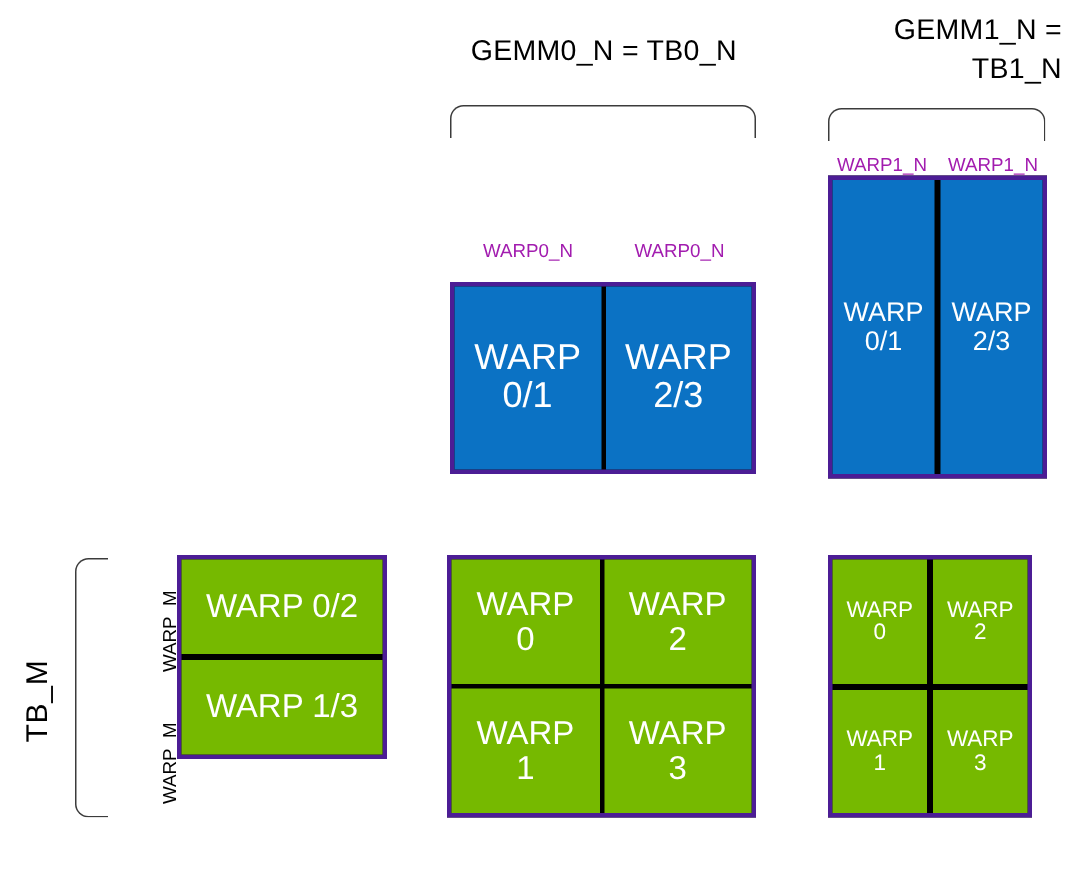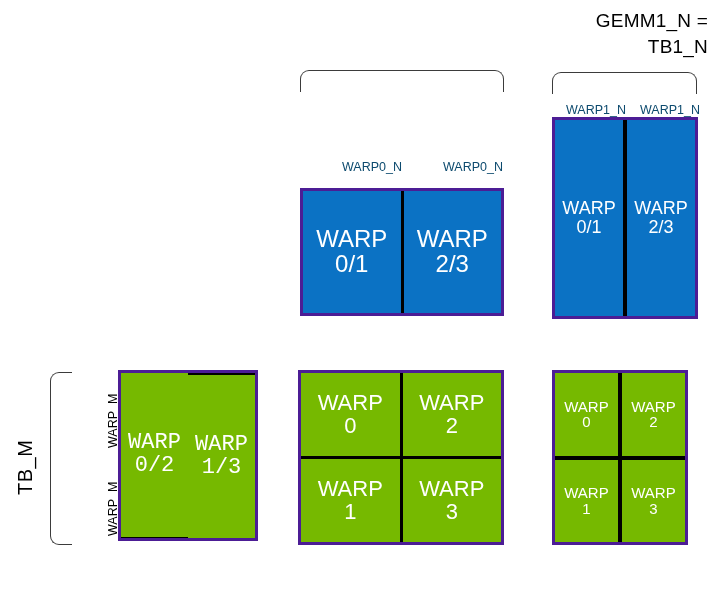--- a/index.html
+++ b/index.html
@@ -52,24 +52,24 @@
     border-top: 1.6px solid #3b3b3b;
     border-bottom: 1.6px solid #3b3b3b;
     border-top-left-radius: 9px;
     border-bottom-left-radius: 9px;
     box-sizing: border-box;
   }
 
   
   .tick-label {
     position: absolute;
-    color: #0c4a6e;
+    color: #a21caf;
     font-size: 12.5px;
     line-height: 14px;
-    text-align: right;
+    text-align: center;
     white-space: nowrap;
   }
 
   
   .rot-label {
     position: absolute;
     color: #000000;
     white-space: nowrap;
     transform-origin: 0 0;
     transform: rotate(-90deg);
@@ -107,20 +107,21 @@
   .f24 { font-size: 24px; }
   .f22 { font-size: 22px; }
   .f18 { font-size: 18px; }
   .f15 { font-size: 15px; }
 </style>
 </head>
 <body>
 
 <div class="canvas">
 
+  <div class="heading abs" style="left:295px; top:22px; width:215px;">GEMM0_N = TB0_N</div>
 
   <div class="heading abs" style="left:548px; top:8px; width:160px;text-align:right;">GEMM1_N =
 TB1_N</div>
 
   <div class="hbrace" style="left:300px; top:70px; width:204px; height:22px;"></div>
 
   <div class="hbrace" style="left:552px; top:72px; width:145px; height:22px;"></div>
 
   <div class="tick-label" style="left:302px; top:160px; width:100px;">WARP0_N</div>
   <div class="tick-label" style="left:403px; top:160px; width:100px;">WARP0_N</div>
@@ -143,21 +144,21 @@
   </div>
 
   <div class="vbrace" style="left:50px; top:372px; width:22px; height:173px;"></div>
 
   <div class="rot-label rot-big" style="left:14px; top:495px;">TB_M</div>
 
   <div class="rot-label rot-small" style="left:106px; top:448px;">WARP_M</div>
 
   <div class="rot-label rot-small" style="left:106px; top:536px;">WARP_M</div>
 
-  <div class="block-group outline col" style="left:118px; top:370px; width:140px; height:171px; flex-direction:row;font-family:Liberation Mono, monospace;">
+  <div class="block-group outline col" style="left:118px; top:370px; width:140px; height:136px; flex-direction:column;">
     <div class="cell green f22" style="flex:1 1 0; margin-bottom:1.5px;">WARP 0/2</div>
     <div class="cell green f22" style="flex:1 1 0; margin-top:2px;">WARP 1/3</div>
   </div>
 
   <div class="block-group outline" style="left:298px; top:370px; width:206px; height:175px;">
     <div class="col" style="flex:1 1 0; margin-right:1.5px;">
       <div class="cell green f22" style="flex:1 1 0; margin-bottom:1.5px;">WARP
 0</div>
       <div class="cell green f22" style="flex:1 1 0; margin-top:1.5px;">WARP
 1</div>

